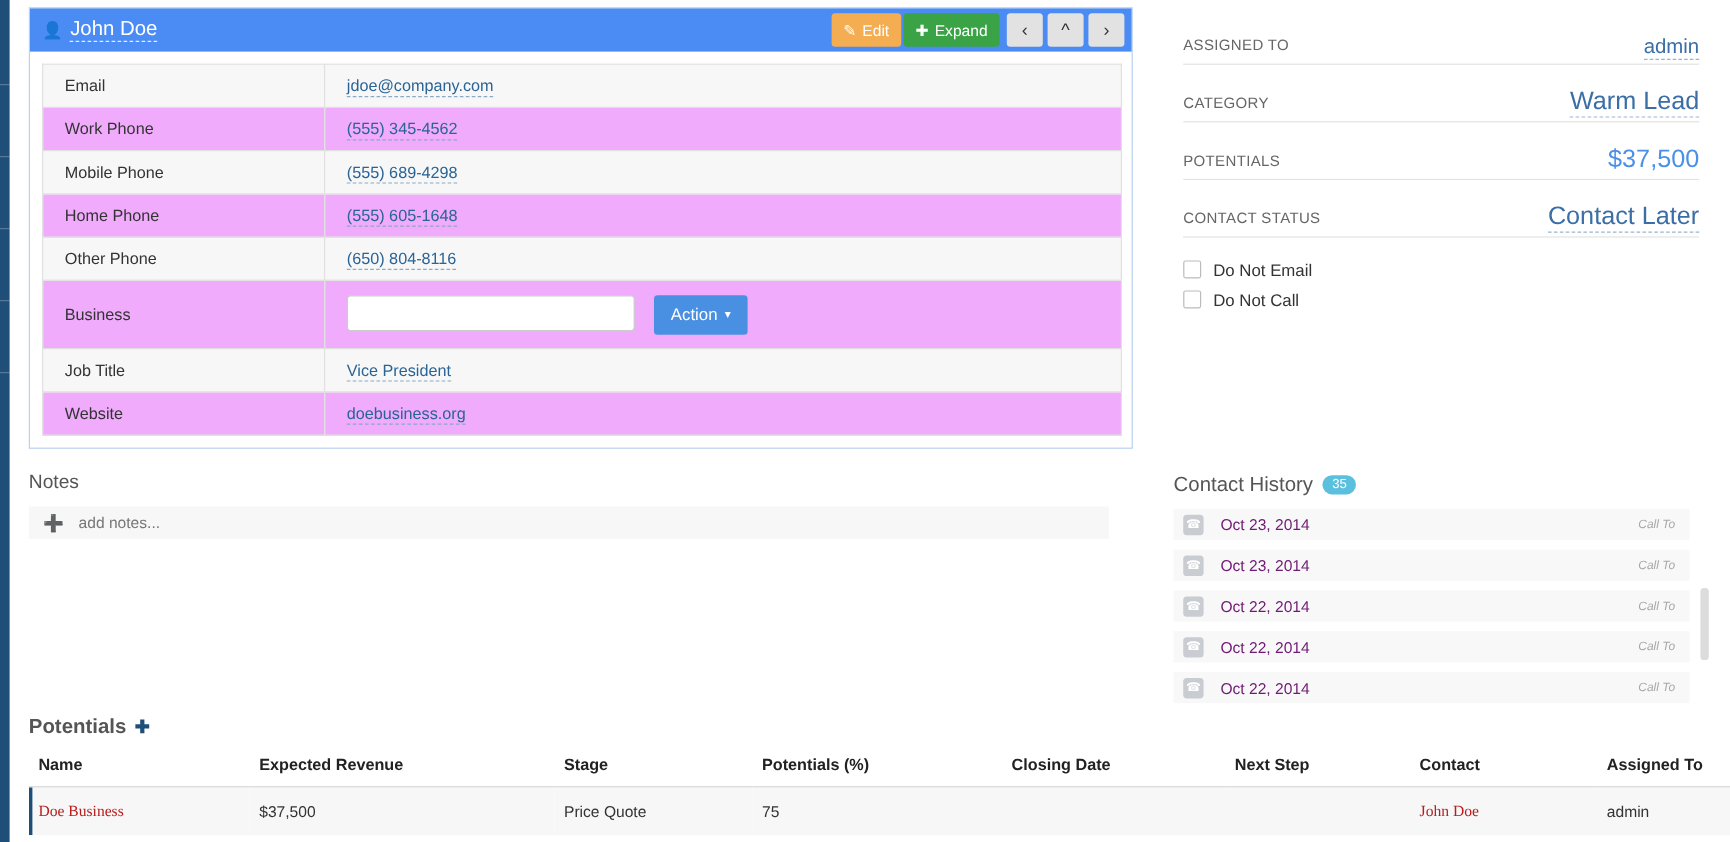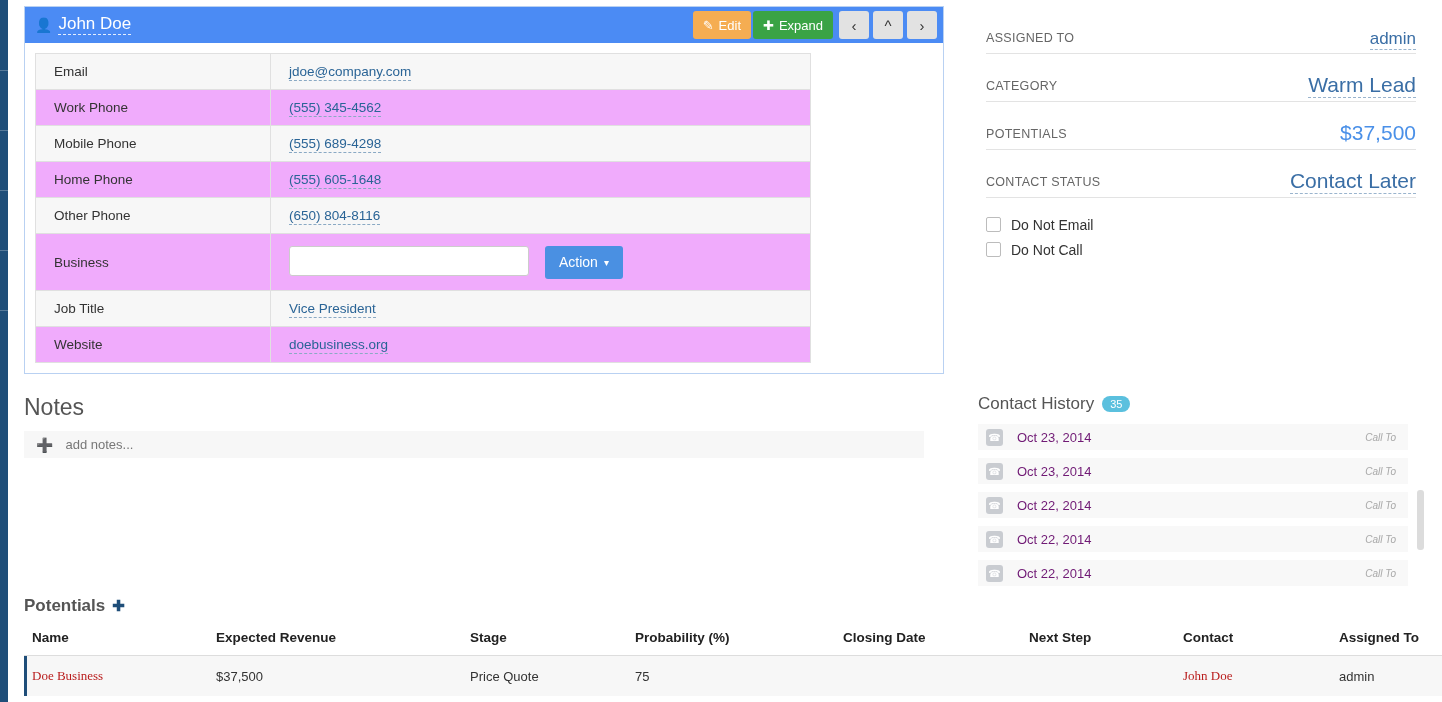--- a/index.html
+++ b/index.html
@@ -92,21 +92,21 @@
     display: flex;
     align-items: center;
     justify-content: center;
     font-family: "Liberation Sans", sans-serif;
   }
   .nav-group { display: flex; margin-right: 6px; }
 
   
   .field-table {
     border-collapse: collapse;
-    width: 776px;
+    width: 900px;
     margin: 10px;
     table-layout: fixed;
   }
   .field-table td {
     border: 1px solid #e0e0e0;
     font-size: 13.5px;
     padding: 0 18px;
     height: 35px;
     vertical-align: middle;
     color: #333;
@@ -145,21 +145,21 @@
     display: flex;
     align-items: center;
     gap: 6px;
     font-family: "Liberation Sans", sans-serif;
   }
   .caret { font-size: 10px; }
 
   
   .notes-wrap { position: absolute; left: 24px; top: 394px; width: 900px; }
   .section-title {
-    font-size: 23px; color: #555; font-weight: normal;
+    font-size: 16px; color: #555; font-weight: normal;
     margin: 0 0 10px 0; display: flex; align-items: center; gap: 6px;
   }
   .add-note-row {
     background: #f7f7f7;
     height: 27px;
     display: flex;
     align-items: center;
     gap: 12px;
     padding: 0 12px;
     font-size: 13px;
@@ -382,21 +382,21 @@
     <h2 class="pot-title">
       <span>Potentials</span>
       <span class="plus-blue">✚</span>
     </h2>
     <table class="pot-table">
       <thead>
         <tr>
           <th class="c-name">Name</th>
           <th class="c-rev">Expected Revenue</th>
           <th class="c-stage">Stage</th>
-          <th class="c-prob">Probability (%)</th>
+          <th class="c-prob">Potentials (%)</th>
           <th class="c-close">Closing Date</th>
           <th class="c-next">Next Step</th>
           <th class="c-contact">Contact</th>
           <th class="c-assign">Assigned To</th>
         </tr>
       </thead>
       <tbody>
         <tr class="data-row">
           <td class="link"><a>Doe Business</a></td>
           <td>$37,500</td>

